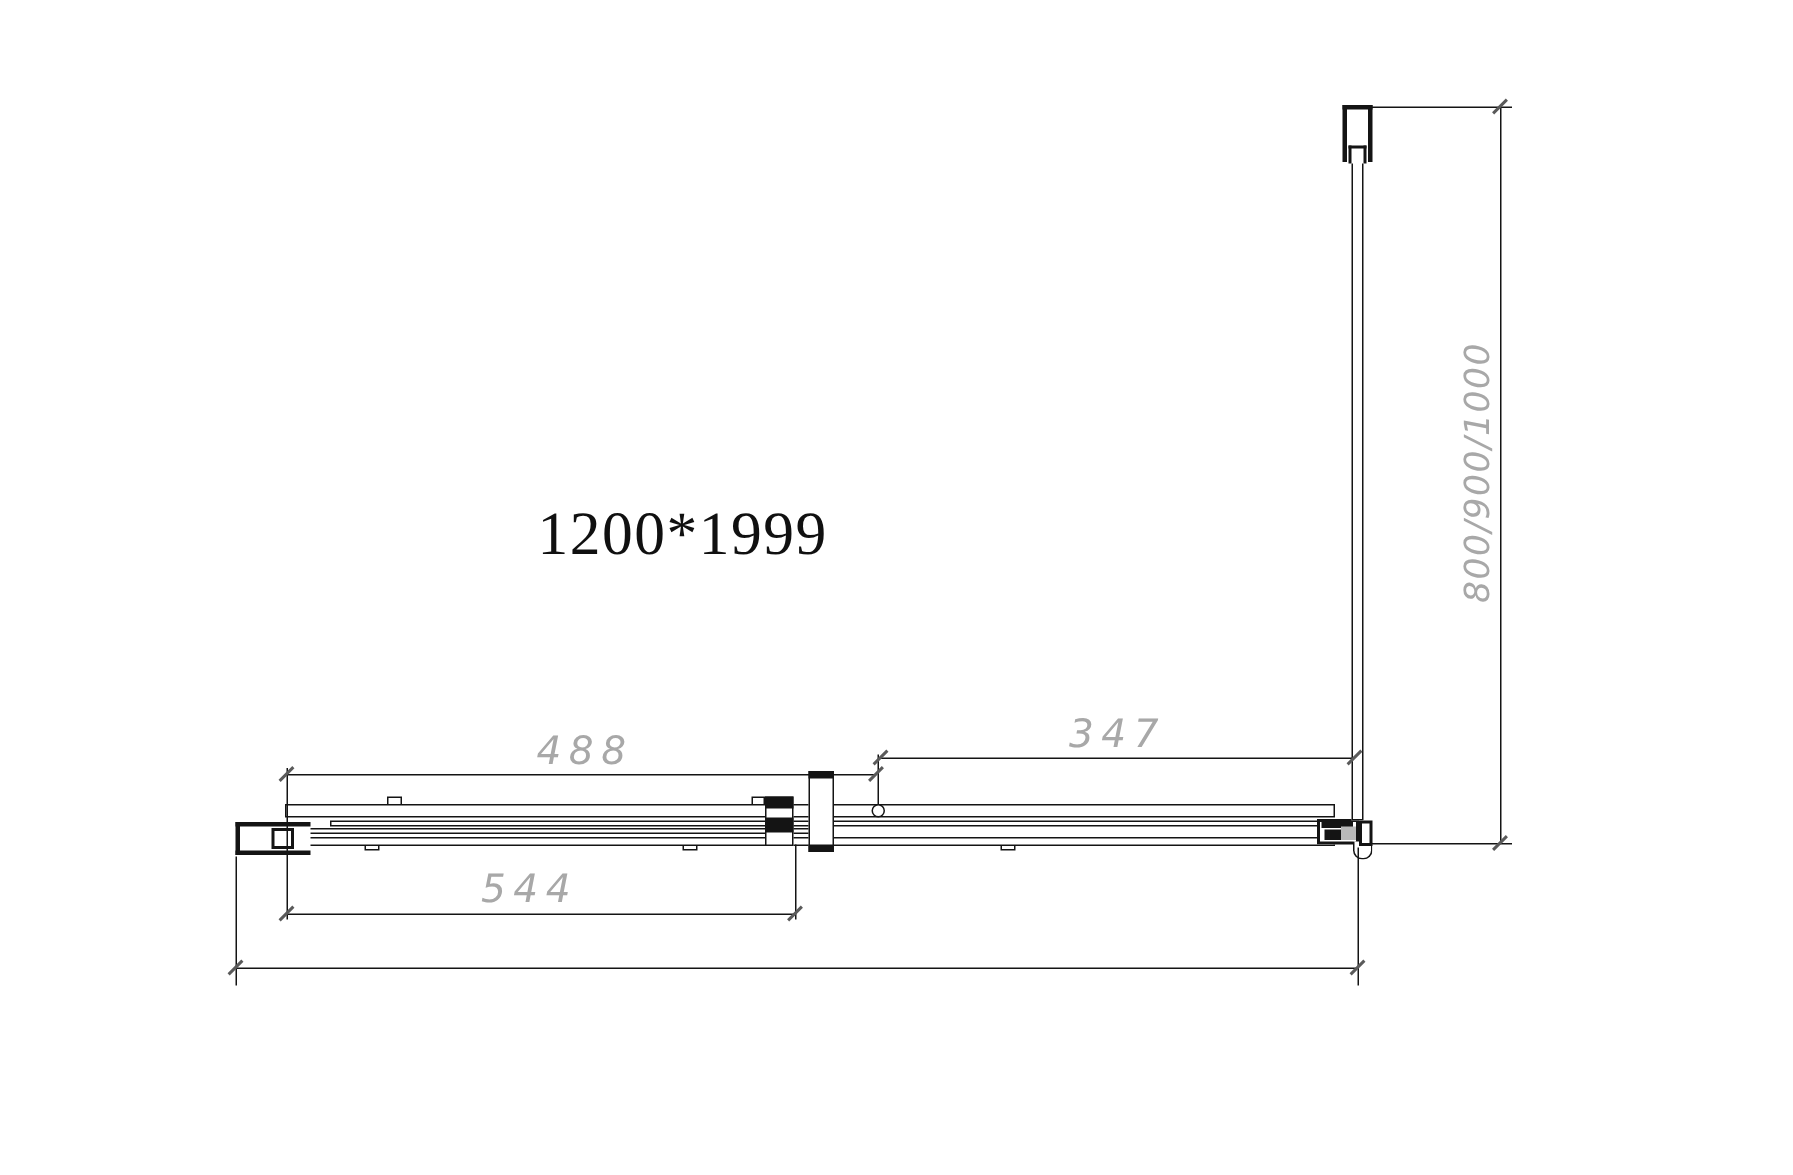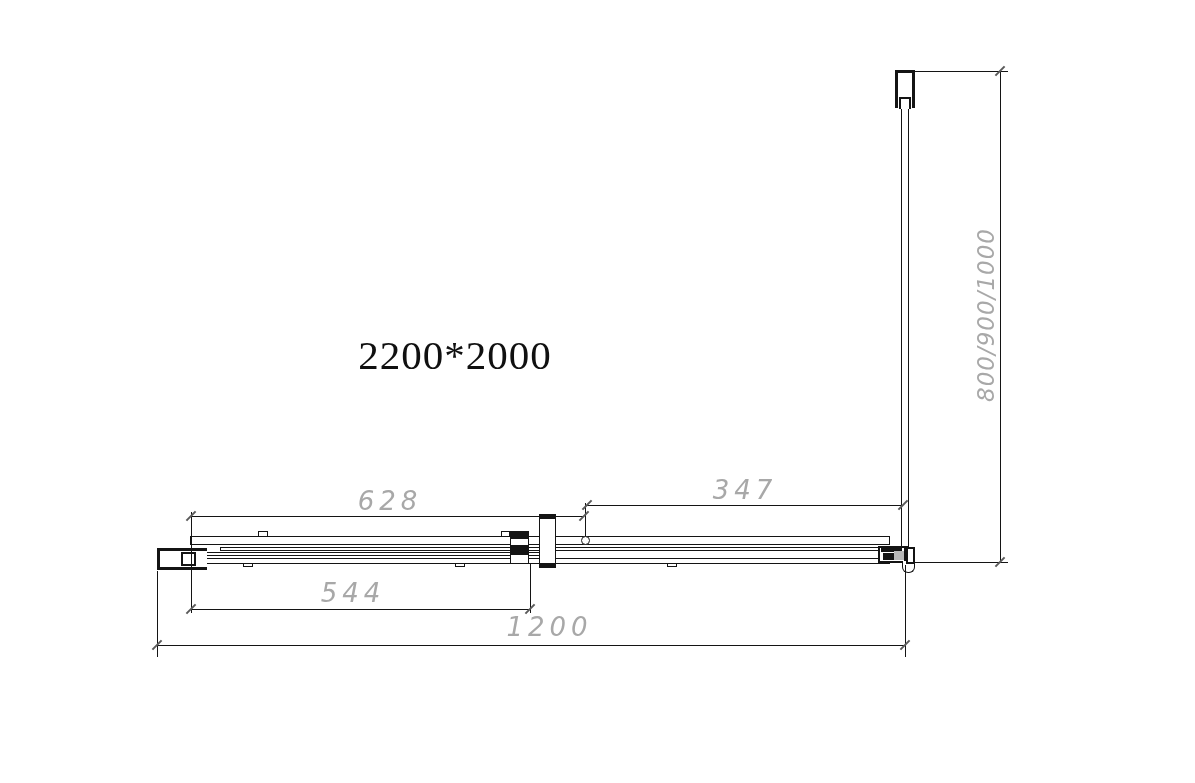--- a/index.html
+++ b/index.html
@@ -24,21 +24,21 @@
            transform:translate(-50%,-50%) rotate(-90deg);}
   .title{position:absolute;font-family:"Liberation Serif","DejaVu Serif",serif;
          color:#101010;font-size:41px;letter-spacing:1px;text-align:center;}
   .z{z-index:6;}
 </style>
 </head>
 <body>
 
 <div id="canvas">
 
-  <div class="title" style="left:340px;top:331px;width:230px;">2200*2000</div>
+  <div class="title" style="left:340px;top:331px;width:230px;">1200*1999</div>
 
   <div class="box" style="left:258px;top:531px;width:10px;height:6px;"></div>
   <div class="box" style="left:501px;top:531px;width:9px;height:6px;"></div>
   <div class="box" style="left:243px;top:561px;width:10px;height:6px;"></div>
   <div class="box" style="left:455px;top:561px;width:10px;height:6px;"></div>
   <div class="box" style="left:667px;top:561px;width:10px;height:6px;"></div>
 
   <div class="box" style="left:190px;top:536px;width:700px;height:9px;"></div>
   <div class="box" style="left:220px;top:547px;width:666px;height:4px;"></div>
   <div class="box" style="left:196px;top:552px;width:357px;height:4px;"></div>
@@ -86,19 +86,18 @@
   <div class="tick z" style="left:584px;top:516px;"></div>
   <div class="tick z" style="left:587px;top:505px;"></div>
   <div class="tick z" style="left:903px;top:505px;"></div>
   <div class="tick z" style="left:191px;top:609px;"></div>
   <div class="tick z" style="left:530px;top:609px;"></div>
   <div class="tick z" style="left:157px;top:645px;"></div>
   <div class="tick z" style="left:905px;top:645px;"></div>
   <div class="tick z" style="left:1000px;top:71px;"></div>
   <div class="tick z" style="left:1000px;top:562px;"></div>
 
-  <div class="dimtext" style="left:325px;top:488px;width:130px;">628</div>
+  <div class="dimtext" style="left:325px;top:488px;width:130px;">488</div>
   <div class="dimtext" style="left:680px;top:477px;width:130px;">347</div>
   <div class="dimtext" style="left:288px;top:580px;width:130px;">544</div>
-  <div class="dimtext" style="left:472px;top:614px;width:155px;">1200</div>
   <div class="dimtext-v" style="left:986px;top:315px;">800/900/1000</div>
 
 </div>
 
 </body></html>

